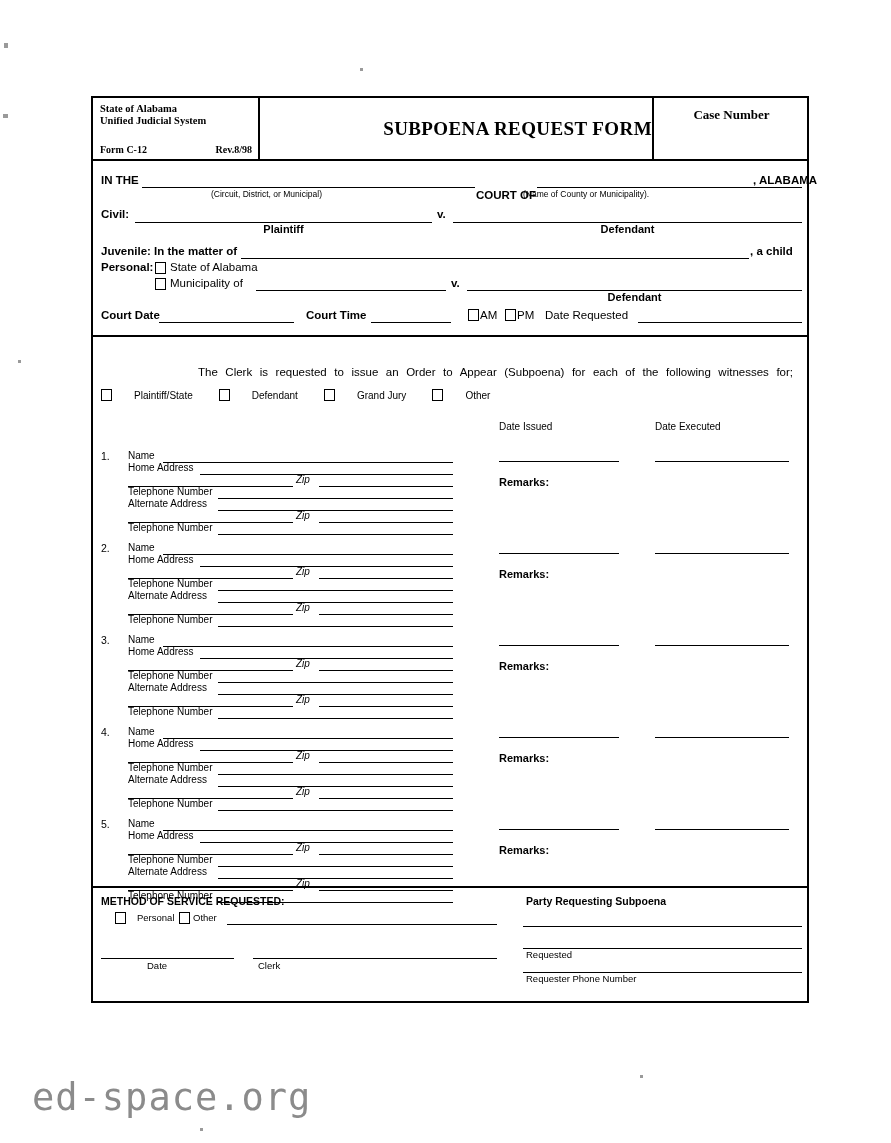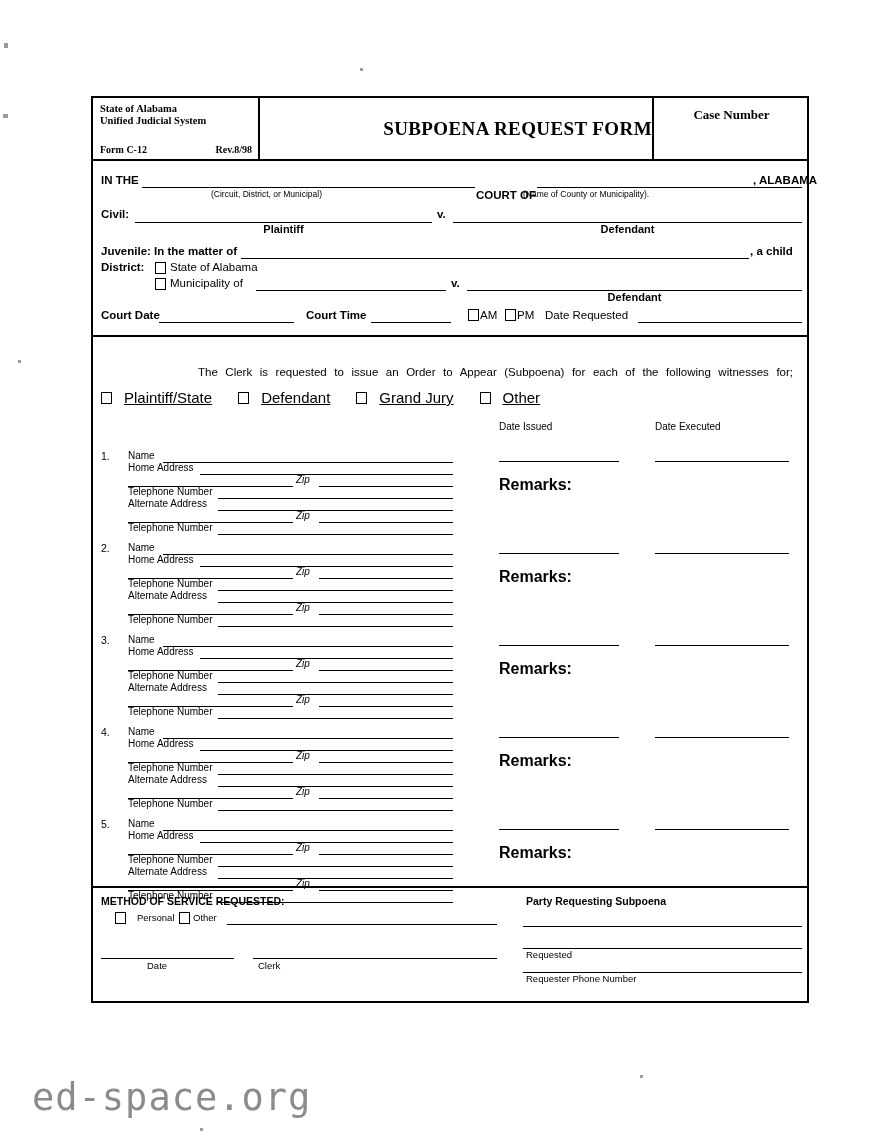--- a/index.html
+++ b/index.html
@@ -159,25 +159,24 @@
     align-items: center;
   }
   .cb {
     width: 11px; height: 12px;
     border: 1.6px solid #000;
     box-sizing: border-box;
     display: inline-block;
     flex: 0 0 auto;
   }
   .cbrow .lbl {
-    font-size: 15px;
-    margin-left: 12px;
+    font-size: 10px;
+    margin-left: 22px;
     margin-right: 26px;
     white-space: nowrap;
-    text-decoration: underline;
   }
 
   .colhdr {
     position: absolute;
     font-size: 10px;
     white-space: nowrap;
   }
 
   
   .wnum {
@@ -189,21 +188,21 @@
     font-size: 10px;
     white-space: nowrap;
   }
   .zip {
     position: absolute;
     font-size: 10px;
     font-style: italic;
   }
   .remark {
     position: absolute;
-    font-size: 16px;
+    font-size: 11px;
     font-weight: bold;
   }
 
   
   .footer {
     position: relative;
     height: 88px;
   }
   .f-txt {
     position: absolute;
@@ -277,21 +276,21 @@
     <div class="rule" style="left:42px;top:61px;width:297px;"></div>
     <div class="cap-txt" style="left:344px;top:47px;">v.</div>
     <div class="rule" style="left:360px;top:61px;width:349px;"></div>
     <div class="cap-center" style="left:42px;top:62px;width:297px;">Plaintiff</div>
     <div class="cap-center" style="left:360px;top:62px;width:349px;">Defendant</div>
 
     <div class="cap-txt" style="left:8px;top:84px;">Juvenile:  In the matter of</div>
     <div class="rule" style="left:148px;top:97px;width:508px;"></div>
     <div class="cap-txt" style="left:657px;top:84px;">, a child</div>
 
-    <div class="cap-txt" style="left:8px;top:100px;">District:</div>
+    <div class="cap-txt" style="left:8px;top:100px;">Personal:</div>
     <div class="cb" style="position:absolute;left:62px;top:101px;"></div>
     <div class="cap-txt" style="left:77px;top:100px;font-weight:normal;">State of Alabama</div>
     <div class="cb" style="position:absolute;left:62px;top:117px;"></div>
     <div class="cap-txt" style="left:77px;top:116px;font-weight:normal;">Municipality of</div>
     <div class="rule" style="left:163px;top:129px;width:190px;"></div>
     <div class="cap-txt" style="left:358px;top:116px;">v.</div>
     <div class="rule" style="left:374px;top:129px;width:335px;"></div>
     <div class="cap-center" style="left:374px;top:130px;width:335px;">Defendant</div>
 
     <div class="cap-txt" style="left:8px;top:148px;">Court Date</div>

